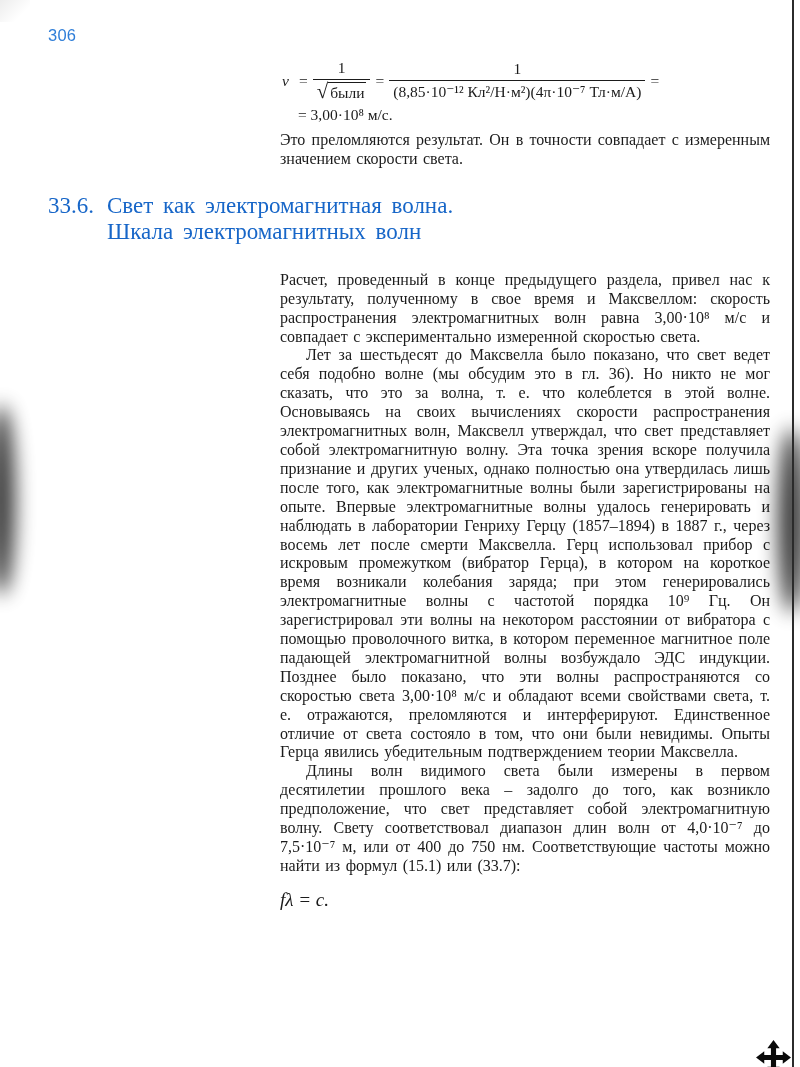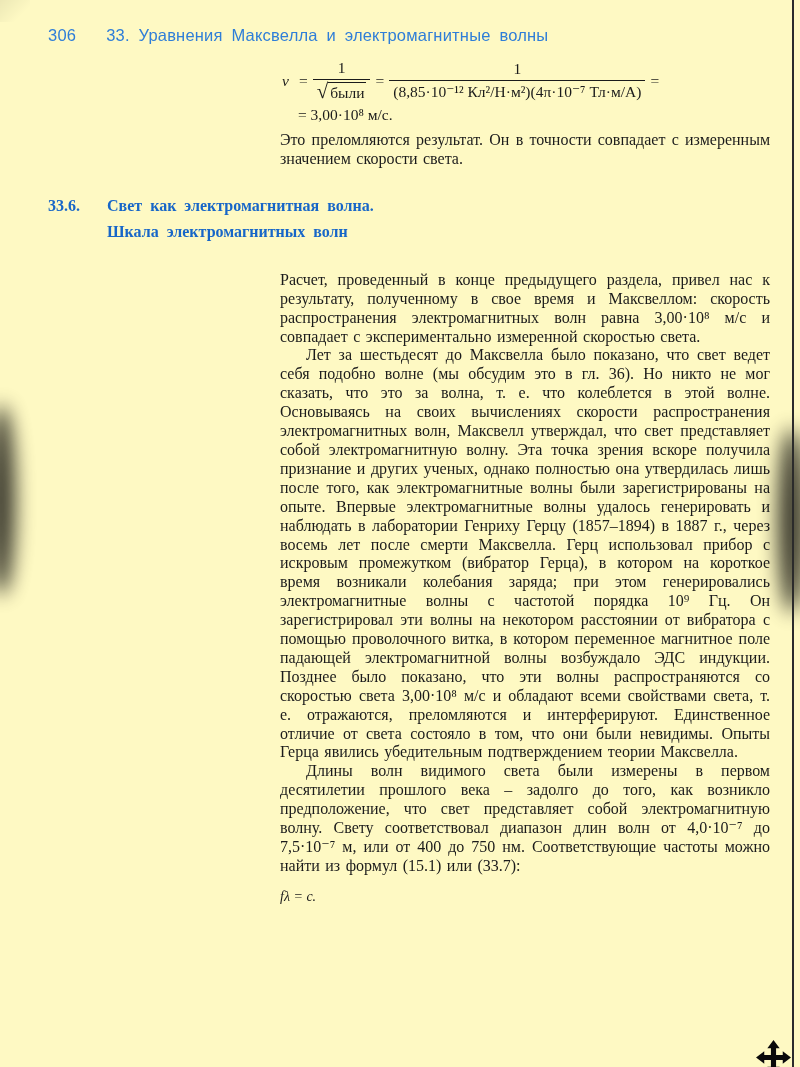--- a/index.html
+++ b/index.html
@@ -1,18 +1,18 @@
 <!DOCTYPE html>
 <html lang="ru"><head>
 <meta charset="utf-8">
 <style>
   html,body { margin:0; padding:0; background:#e9e9e9; }
   .page {
     position:relative; width:800px; height:1067px; margin:0 auto;
-    background:#fef9c3; overflow:hidden;
+    background:#ffffff; overflow:hidden;
     font-family:"Liberation Serif","DejaVu Serif",serif;
     color:#1b1b1b;
   }
   
   .runhead {
     display:flex; gap:30px; padding:26px 0 0 48px;
     font-family:"Liberation Sans","DejaVu Sans",sans-serif;
     font-size:16.5px; color:#2f7ed8; word-spacing:4px; letter-spacing:.2px;
   }
   
@@ -30,45 +30,44 @@
   .frac { display:inline-flex; flex-direction:column; align-items:center; vertical-align:middle; }
   .frac .num { padding:0 4px 2px; }
   .frac .den { border-top:1.3px solid #1b1b1b; padding:2px 4px 0; white-space:nowrap; display:flex; align-items:flex-start; }
   .radsign { font-size:1.35em; line-height:.9; }
   .radicand { border-top:1.3px solid #1b1b1b; padding:1px 2px 0; }
   .eq-result { margin:4px 0 0 16px; }
   
   .sechead {
     display:flex; margin:24px 30px 26px 48px;
     font-family:"Liberation Serif","DejaVu Serif",serif;
-    font-weight:bold; font-size:16px; line-height:26px;
+    font-weight:normal; font-size:23px; line-height:26px;
     color:#1766c8; word-spacing:4px;
   }
   .secnum { width:59px; flex:none; }
   
-  .formula-bottom { margin-top:13px; font-size:14px; }
+  .formula-bottom { margin-top:13px; font-size:19px; }
   .formula-bottom .it { font-style:italic; }
   
   .edge-line { position:absolute; top:0; right:6px; width:2px; height:1067px; background:#2b2b2b; }
   .shadow-left  { position:absolute; left:-13px;  top:405px; width:28px; height:190px; background:#000; border-radius:50%; filter:blur(10px); opacity:.78; }
   .shadow-right { position:absolute; right:-6px; top:428px; width:28px; height:185px; background:#000; border-radius:50%; filter:blur(10px); opacity:.78; }
   .corner-smudge { position:absolute; left:0; top:0; width:30px; height:22px;
     background:linear-gradient(135deg, rgba(0,0,0,.07), rgba(0,0,0,0) 70%); }
   .move-icon { position:absolute; right:8px; bottom:-9px; width:37px; height:37px; }
 </style>
 </head>
 <body>
 
 <div class="page">
 
   <div class="corner-smudge"></div>
 
   <div class="runhead">
     <span>306</span>
-    <span>33. Уравнения Максвелла и электромагнитные волны</span>
   </div>
 
   <div class="col">
 
 
     <div class="equation">
       <div class="eq-line">
         <span class="eq-var">v</span>
         <span class="eq-sign">=</span>
         <span class="frac">

